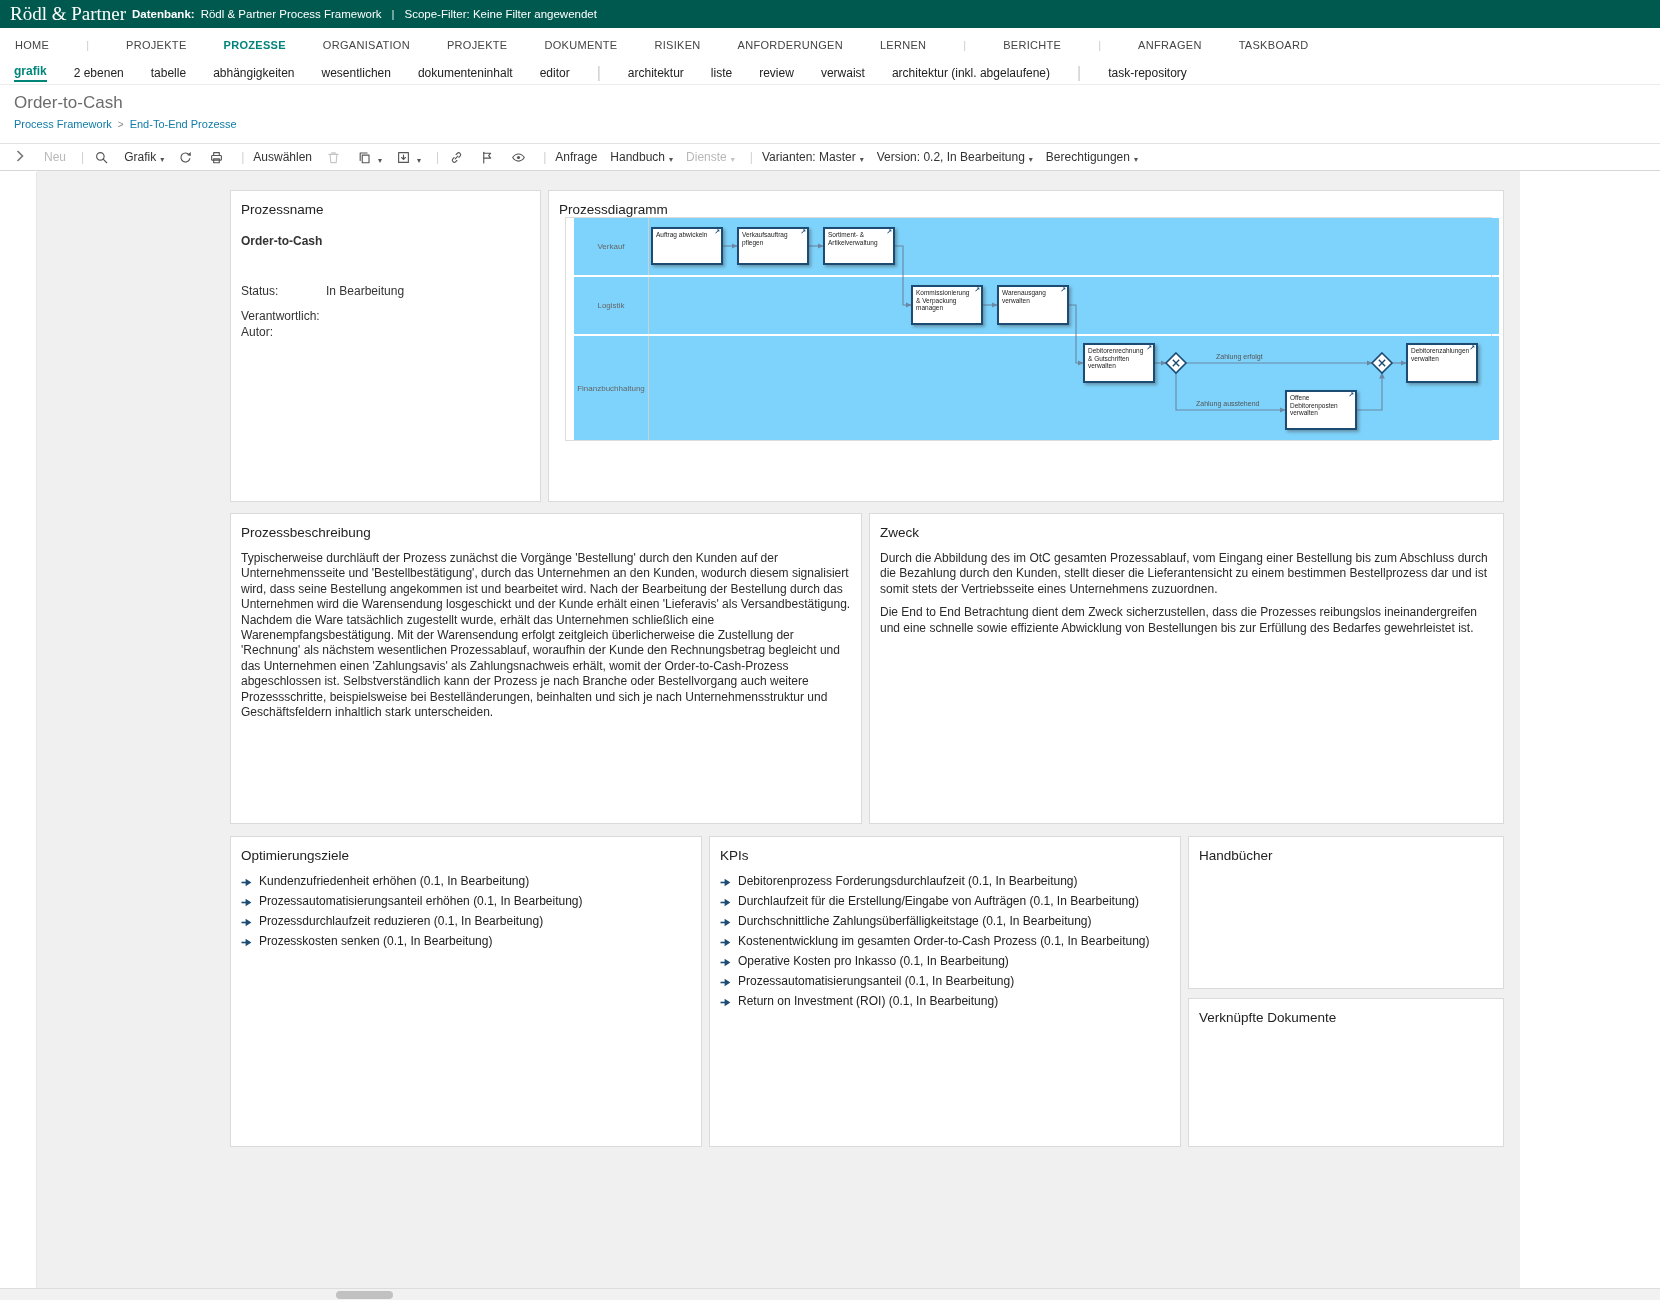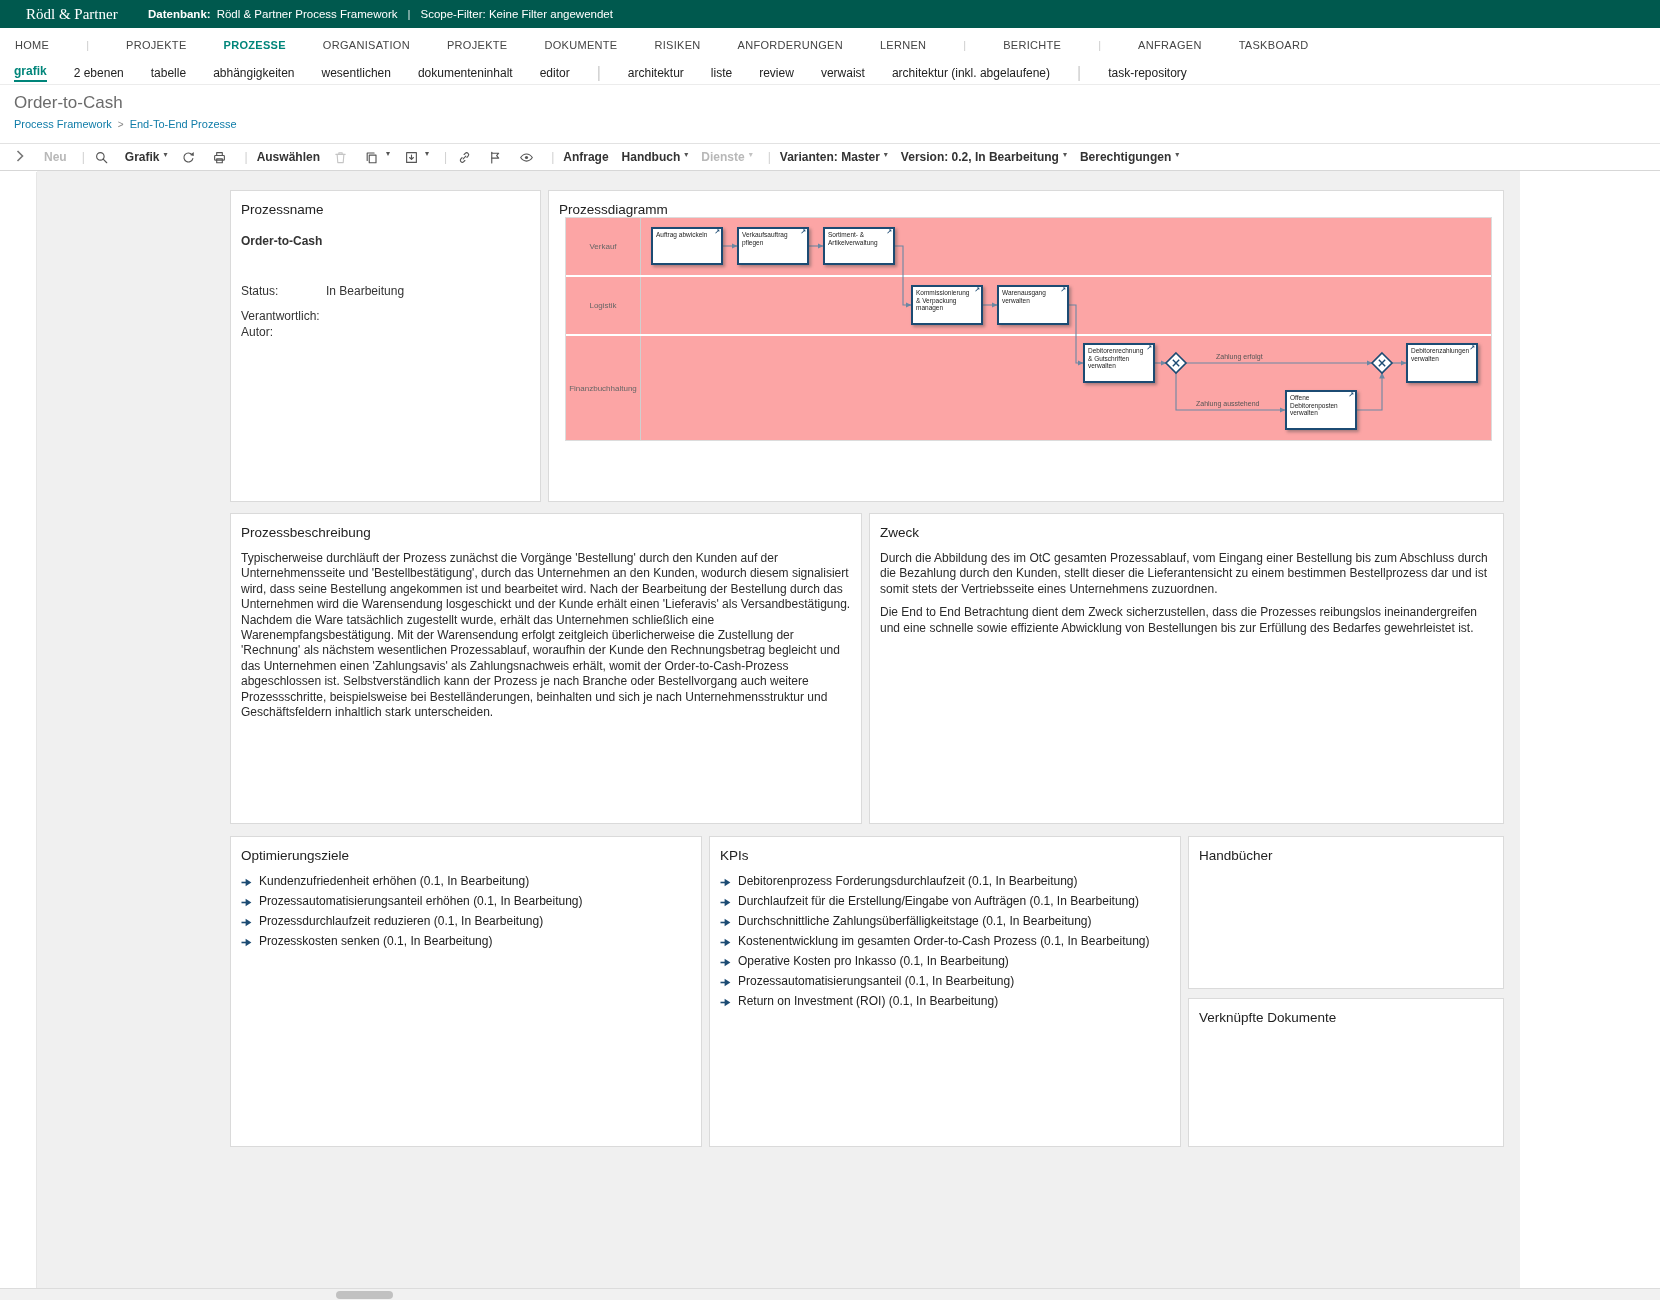--- a/index.html
+++ b/index.html
@@ -1,21 +1,21 @@
 <!DOCTYPE html>
 <html><head>
 <meta charset="utf-8">
 <style>
   * { margin:0; padding:0; box-sizing:border-box; }
   html,body { width:1660px; height:1300px; }
   body { font-family:"Liberation Sans","DejaVu Sans",sans-serif; background:#fff; color:#333; position:relative; overflow:hidden; }
 
   
   .topbar { position:absolute; top:0; left:0; width:1660px; height:28px; background:#00594E; color:#fff; display:flex; align-items:center; }
-  .topbar .logo { font-family:"Liberation Serif","DejaVu Serif",serif; font-size:15px; margin-left:26px; width:122px; }
+  .topbar .logo { font-family:"Liberation Serif","DejaVu Serif",serif; font-size:19px; margin-left:10px; width:122px; }
   .topbar .meta { font-size:11.5px; display:flex; align-items:center; }
   .topbar .b { font-weight:bold; margin-right:6px; }
   .topbar .pipe { margin:0 10px; opacity:.85; }
 
   
   .mainnav { position:absolute; top:28px; left:0; width:1660px; height:33px; background:#fff; display:flex; align-items:center; padding-left:15px; }
   .nav-item { font-size:11px; color:#444; letter-spacing:.3px; margin-right:37px; cursor:pointer; white-space:nowrap; }
   .nav-item.active { color:#00857A; font-weight:bold; }
   .nav-sep { color:#ccc; margin-right:37px; font-size:11px; }
 
@@ -27,21 +27,21 @@
 
   
   .pagehead { position:absolute; top:85px; left:0; width:1660px; height:58px; background:#fff; }
   .pagetitle { font-size:17px; color:#6b6b6b; margin:8px 0 5px 14px; }
   .breadcrumb { font-size:11px; margin-left:14px; display:flex; gap:6px; align-items:center; }
   .crumb { color:#0F7CA8; cursor:pointer; }
   .crumb-sep { color:#888; font-size:10px; }
 
   
   .toolbar { position:absolute; top:143px; left:0; width:1660px; height:28px; border-top:1px solid #e2e2e2; border-bottom:1px solid #d7d7d7; display:flex; align-items:center; padding-left:44px; background:#fff; font-size:12px; color:#333; }
-  .tb-item { display:inline-flex; align-items:flex-start; margin-right:13px; cursor:pointer; white-space:nowrap;font-weight:bold; }
+  .tb-item { display:inline-flex; align-items:flex-end; margin-right:13px; cursor:pointer; white-space:nowrap; }
   .tb-item.disabled { color:#b8b8b8; cursor:default; }
   .tb-sep { color:#d0d0d0; margin:0 9px 0 2px; }
   .tb-caret { font-size:8px; color:#555; margin-left:4px; }
   .tb-item.disabled .tb-caret { color:#c2c2c2; }
   .tbicon { width:16px; height:16px; display:inline-flex; align-items:center; justify-content:center; margin-right:2px; }
   .tbicon svg { width:15px; height:15px; }
   .tbicon svg * { fill:none; stroke:#555; stroke-width:1.2; stroke-linecap:round; stroke-linejoin:round; }
   .tbicon svg .f { fill:#555; stroke:none; }
   .tb-item.disabled .tbicon svg * { stroke:#c5c5c5; }
 
@@ -75,21 +75,21 @@
   .card p { padding:0 10px; margin-top:8px; font-size:12px; line-height:15.4px; color:#2b2b2b; }
   .card p:first-of-type { margin-top:5px; }
 
   
   .goal-list { list-style:none; padding:6px 10px 0 10px; }
   .goal-list li { display:flex; align-items:flex-start; gap:7px; font-size:12px; color:#222; margin-bottom:5px; line-height:13px; cursor:pointer; }
   .arrow-ic { flex:0 0 auto; margin-top:2px; }
 
   
   .diagram-canvas { position:absolute; left:17px; top:27px; width:925px; height:222px; outline:1px solid #dcdcdc; background:#fff; }
-  .dg-lane { position:absolute; left:0; width:100%; background:#fca5a5; }
+  .dg-lane { position:absolute; left:8px; width:100%; background:#7dd3fc; }
   .dg-lane-label { position:absolute; left:0; top:0; width:75px; height:100%; border-right:1px solid #cfcfcf; display:flex; align-items:center; justify-content:center; text-align:center; font-size:8px; color:#666; padding:0 3px; }
   .dg-svg { position:absolute; left:0; top:0; z-index:1; }
   .dg-edge-label { font-size:7px; fill:#555; }
   .dg-node { position:absolute; background:#fff; border:2.5px solid #1C4B73; box-shadow:2px 2px 3px rgba(70,70,70,.45); z-index:2; cursor:pointer; }
   .dg-node-label { display:block; font-size:6.5px; line-height:7.5px; color:#222; padding:2px 9px 2px 3px; overflow:hidden; }
   .dg-node .corner { position:absolute; top:-1px; right:1px; font-size:7px; color:#1C4B73; font-weight:bold; }
 
   
   .hscroll { position:absolute; left:0; top:1288px; width:1660px; height:12px; background:#f1f1f1; border-top:1px solid #dcdcdc; }
   .hscroll .thumb { position:absolute; left:336px; top:2px; width:57px; height:8px; background:#c1c1c1; border-radius:4px; }

